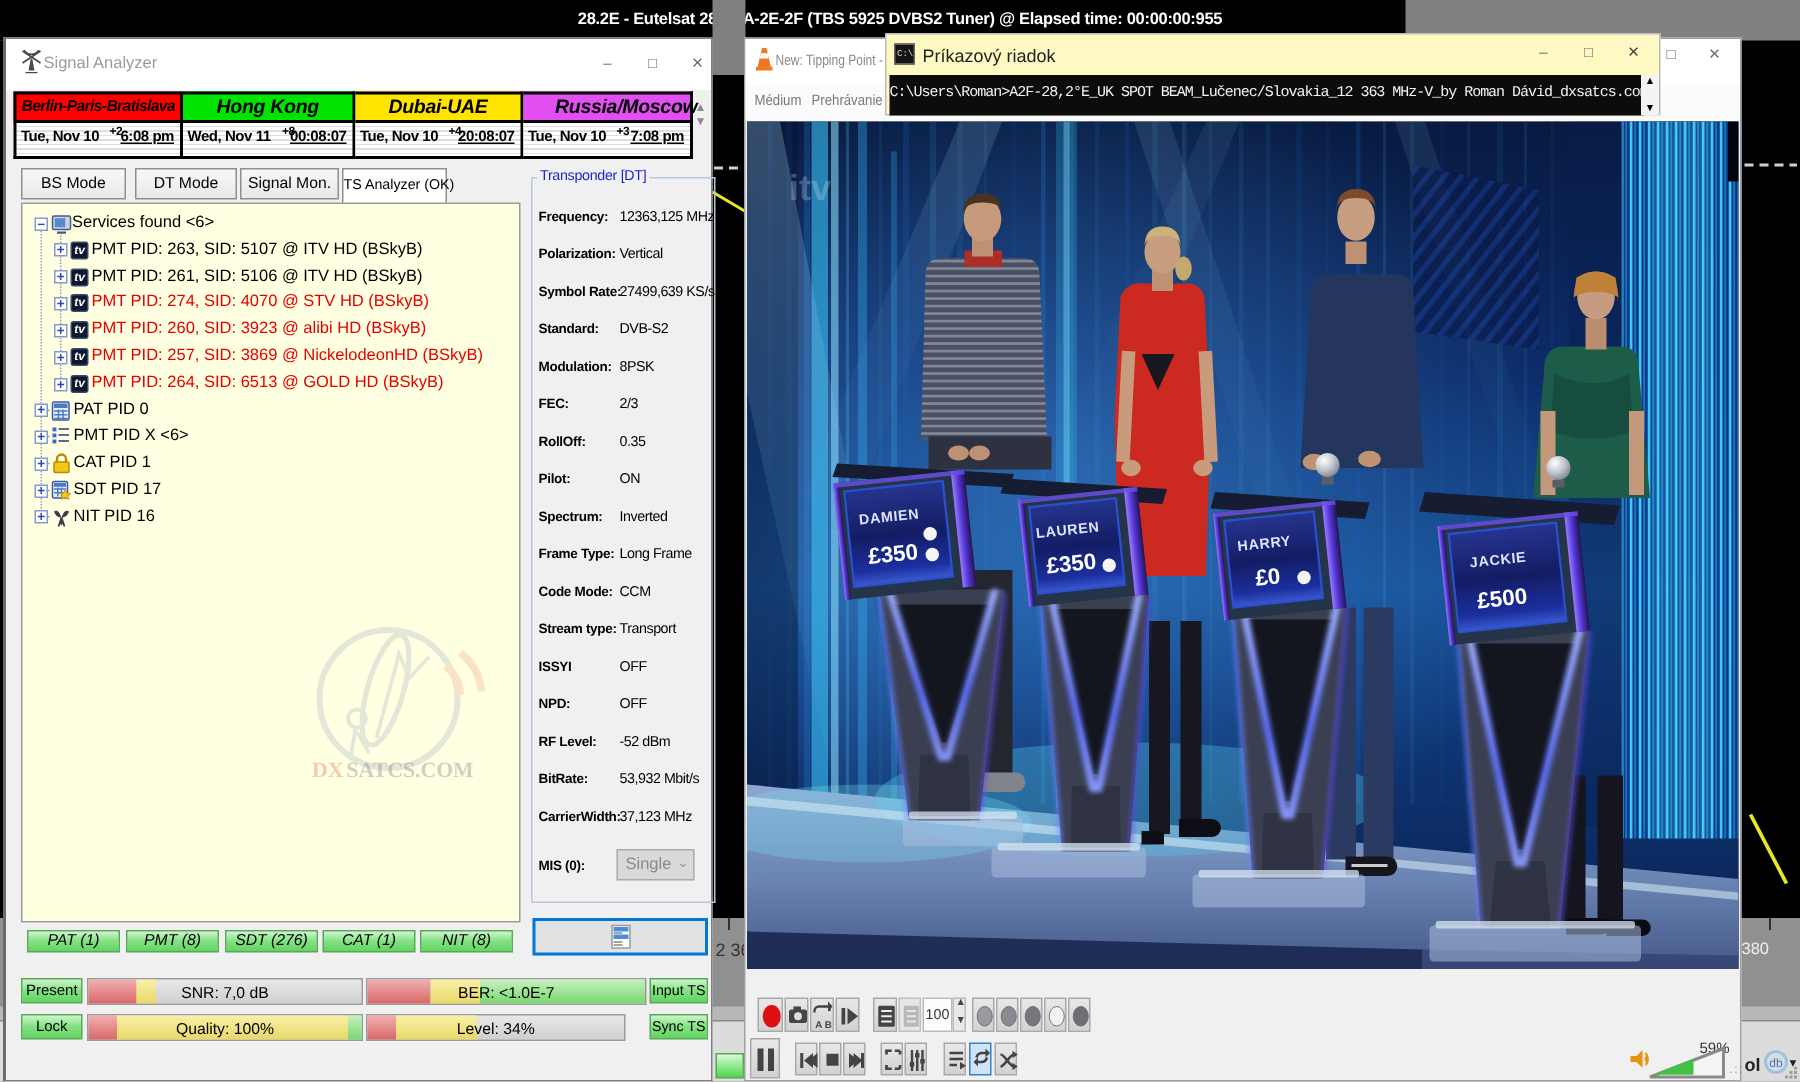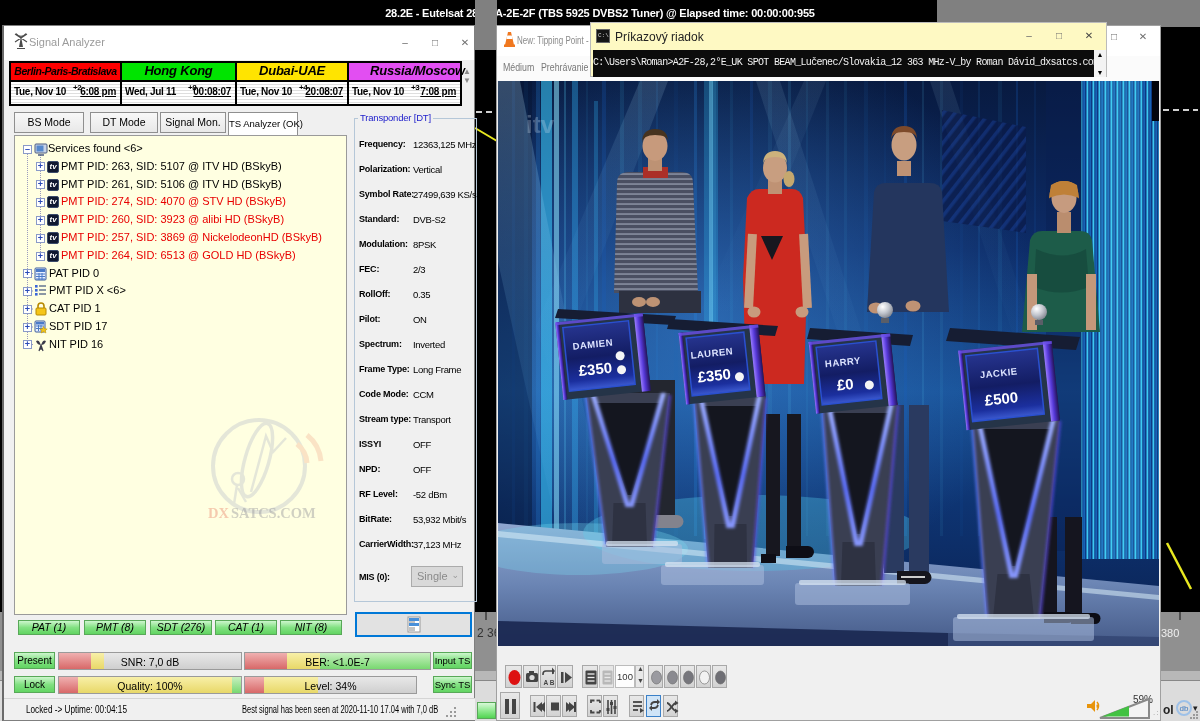--- a/index.html
+++ b/index.html
@@ -617,21 +617,21 @@
     <div class="ccell" style="left:0px;top:0px;width:113px;background:#fe0000;font-size:10.5px;line-height:17px;letter-spacing:-0.45px;">Berlin-Paris-Bratislava</div>
     <div class="ccell" style="left:113px;top:0px;width:115px;background:#00e400;border-left:none;">Hong Kong</div>
     <div class="ccell" style="left:228px;top:0px;width:112px;background:#ffe400;border-left:none;">Dubai-UAE</div>
     <div class="ccell" style="left:340px;top:0px;width:113px;background:#e24ef2;border-left:none;padding-left:21px;">Russia/Moscow</div>
     <div class="dcell" style="left:0px;top:21px;width:113px;">
         <span class="d">Tue, Nov 10</span>
         <span class="z" style="left:62px;">+2</span>
         <span class="t">6:08 pm</span>
       </div>
     <div class="dcell" style="left:113px;top:21px;width:115px;border-left:none;">
-        <span class="d">Wed, Jul 11</span>
+        <span class="d">Wed, Nov 11</span>
         <span class="z" style="left:66px;">+8</span>
         <span class="t">00:08:07</span>
       </div>
     <div class="dcell" style="left:228px;top:21px;width:112px;border-left:none;">
         <span class="d">Tue, Nov 10</span>
         <span class="z" style="left:62px;">+4</span>
         <span class="t">20:08:07</span>
       </div>
     <div class="dcell" style="left:340px;top:21px;width:113px;border-left:none;">
         <span class="d">Tue, Nov 10</span>
@@ -835,27 +835,13 @@
     <div class="seg" style="left:19px;width:154px;background:linear-gradient(#f8f0a8,#e8d868);"></div>
     <div class="seg" style="left:173px;width:9px;background:linear-gradient(#c8f0c0,#78d870);"></div>
     <div class="txt">Quality: 100%</div>
   </div>
   <div class="bar" style="left:240px;top:650px;width:173px;">
     <div class="seg" style="left:0;width:19px;background:linear-gradient(#f0b0b0,#d86868);"></div>
     <div class="seg" style="left:19px;width:54px;background:linear-gradient(#f8f0a8,#e8d868);"></div>
     <div class="txt">Level: 34%</div>
   </div>
   <div class="gbtn" style="left:429px;top:650px;width:39px;height:17px;line-height:16px;font-size:9.5px;">Sync TS</div>
-  <div id="sastat" class="abs">
-    <svg class="abs" style="left:442px;top:8px;" width="12" height="12">
-        <g fill="#9a9a9a">
-          <rect x="8" y="0" width="2" height="2"></rect>
-          <rect x="4" y="4" width="2" height="2"></rect>
-          <rect x="8" y="4" width="2" height="2"></rect>
-          <rect x="0" y="8" width="2" height="2"></rect>
-          <rect x="4" y="8" width="2" height="2"></rect>
-          <rect x="8" y="8" width="2" height="2"></rect>
-        </g>
-      </svg>
-    <span class="abs" style="left:22px;top:5px;transform:scaleX(0.82);transform-origin:left;">Locked -&gt; Uptime: 00:04:15</span>
-    <span class="abs" style="left:238px;top:5px;transform:scaleX(0.75);transform-origin:left;">Best signal has been seen at 2020-11-10 17.04 with 7,0 dB</span>
-  </div>
 </div>
 
 </body></html>

